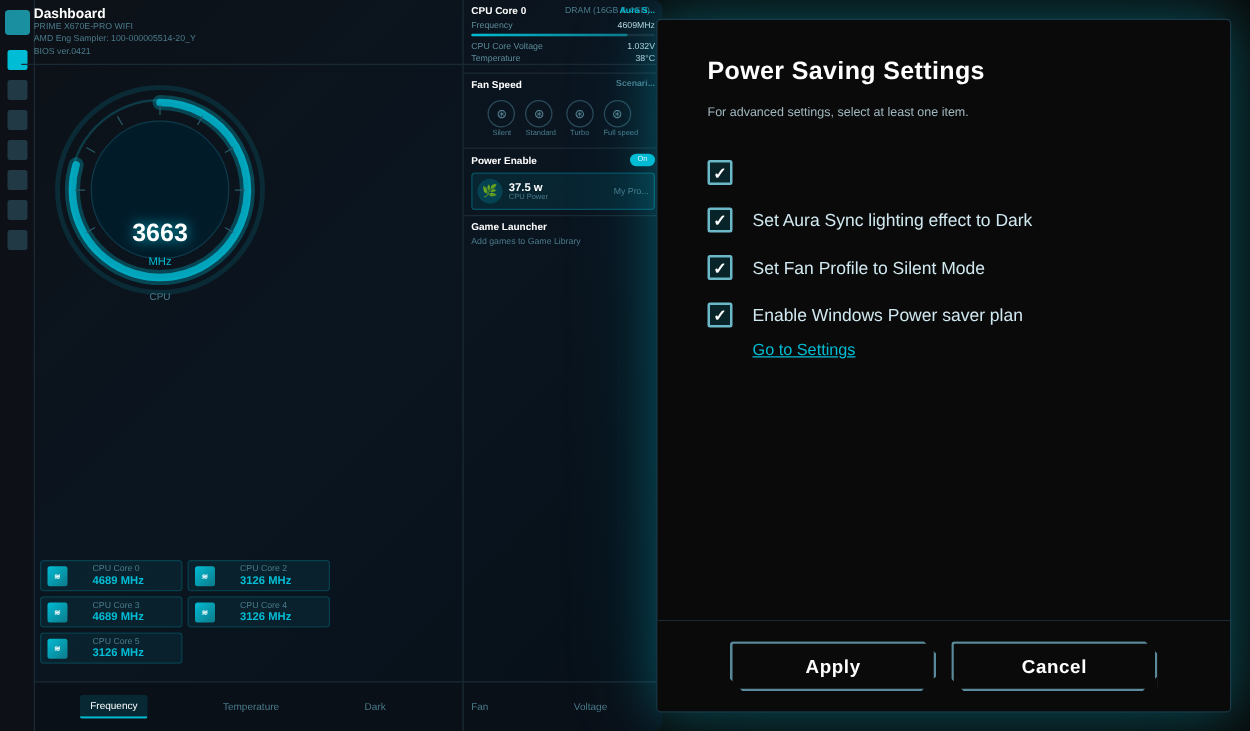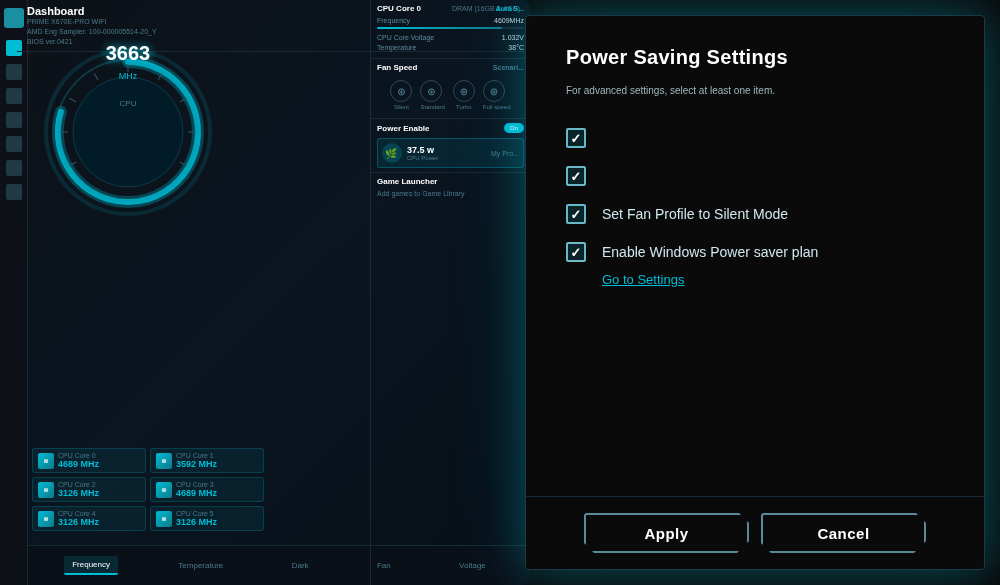--- a/index.html
+++ b/index.html
@@ -76,21 +76,21 @@
       line-height: 1.4;
     }
 
     
     .gauge-area {
       position: absolute;
       left: 28px; top: 42px;
       width: 200px;
       height: 200px;
       display: flex;
-      align-items: flex-start;
+      align-items: flex-end;
       justify-content: center;
     }
     .gauge-svg {
       width: 180px;
       height: 180px;
     }
     .gauge-center {
       position: absolute;
       text-align: center;
     }
@@ -121,21 +121,21 @@
       gap: 4px;
       padding: 4px;
     }
     .core-item {
       background: rgba(0,188,212,0.08);
       border: 1px solid rgba(0,188,212,0.2);
       border-radius: 3px;
       padding: 3px 5px;
       display: flex;
       align-items: center;
-      gap: 4px;
+      gap: 20px;
     }
     .core-icon {
       width: 16px; height: 16px;
       background: linear-gradient(135deg, #00bcd4, #0d7a8a);
       border-radius: 2px;
       display: flex; align-items: center; justify-content: center;
       font-size: 6px; color: #fff; font-weight: bold;
     }
     .core-info { flex: 1; }
     .core-name { color: #4a7a8a; font-size: 7px; }
@@ -507,27 +507,20 @@
     <div class="core-item">
       <div class="core-icon">≋</div>
       <div class="core-info">
         <div class="core-name">CPU Core 0</div>
         <div class="core-mhz">4689 MHz</div>
       </div>
     </div>
     <div class="core-item">
       <div class="core-icon">≋</div>
       <div class="core-info">
-        <div class="core-name">CPU Core 1</div>
-        <div class="core-mhz">3592 MHz</div>
-      </div>
-    </div>
-    <div class="core-item">
-      <div class="core-icon">≋</div>
-      <div class="core-info">
         <div class="core-name">CPU Core 2</div>
         <div class="core-mhz">3126 MHz</div>
       </div>
     </div>
     <div class="core-item">
       <div class="core-icon">≋</div>
       <div class="core-info">
         <div class="core-name">CPU Core 3</div>
         <div class="core-mhz">4689 MHz</div>
       </div>
@@ -640,20 +633,21 @@
       <div class="checkbox-item">
         <div class="checkbox-box checked">
           <span class="checkmark">✓</span>
         </div>
       </div>
 
       <div class="checkbox-item">
         <div class="checkbox-box checked">
           <span class="checkmark">✓</span>
         </div>
+        <span class="checkbox-label">Set Aura Sync lighting effect to Dark</span>
       </div>
 
       <div class="checkbox-item">
         <div class="checkbox-box checked">
           <span class="checkmark">✓</span>
         </div>
         <span class="checkbox-label">Set Fan Profile to Silent Mode</span>
       </div>
 
       <div class="checkbox-item">

